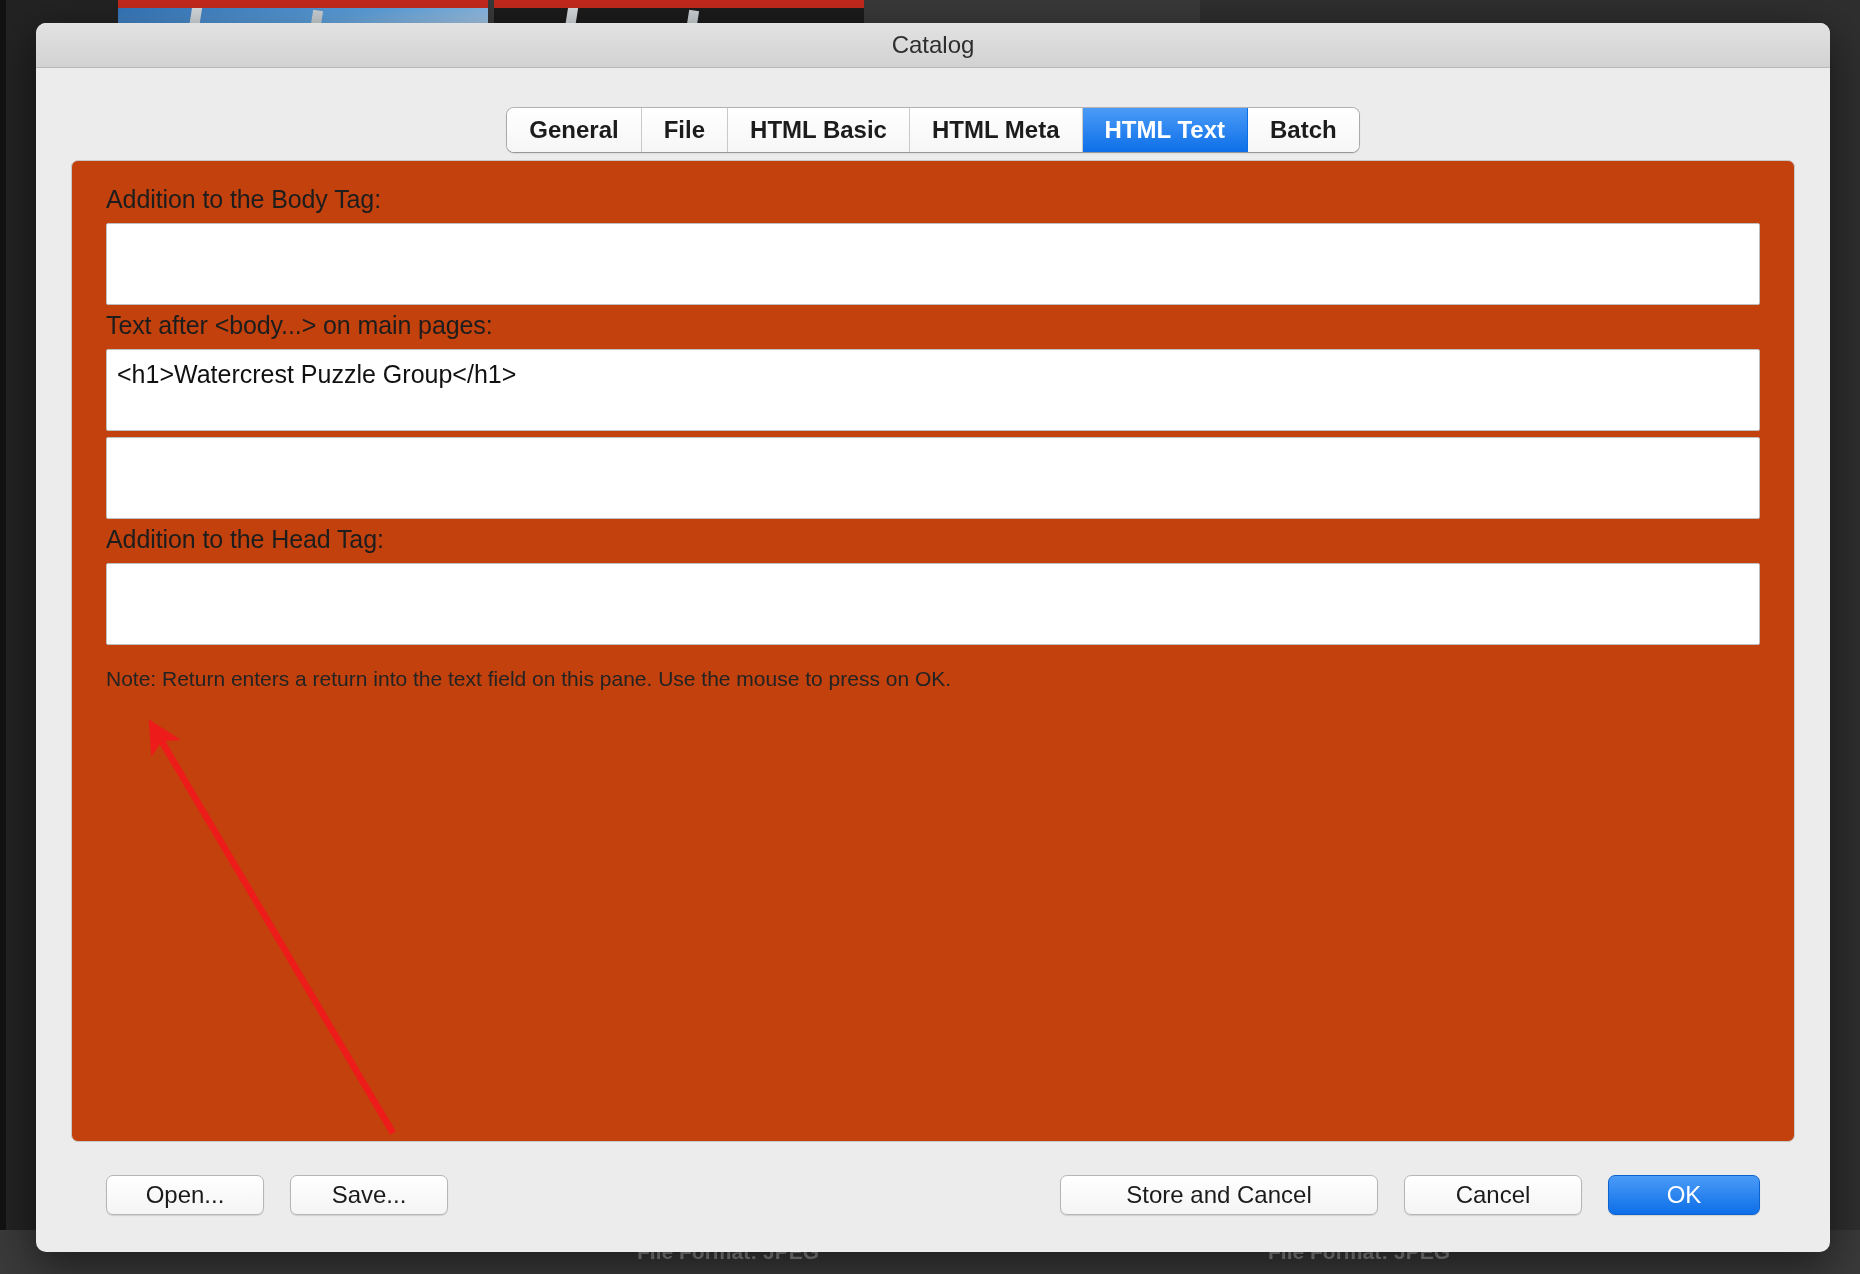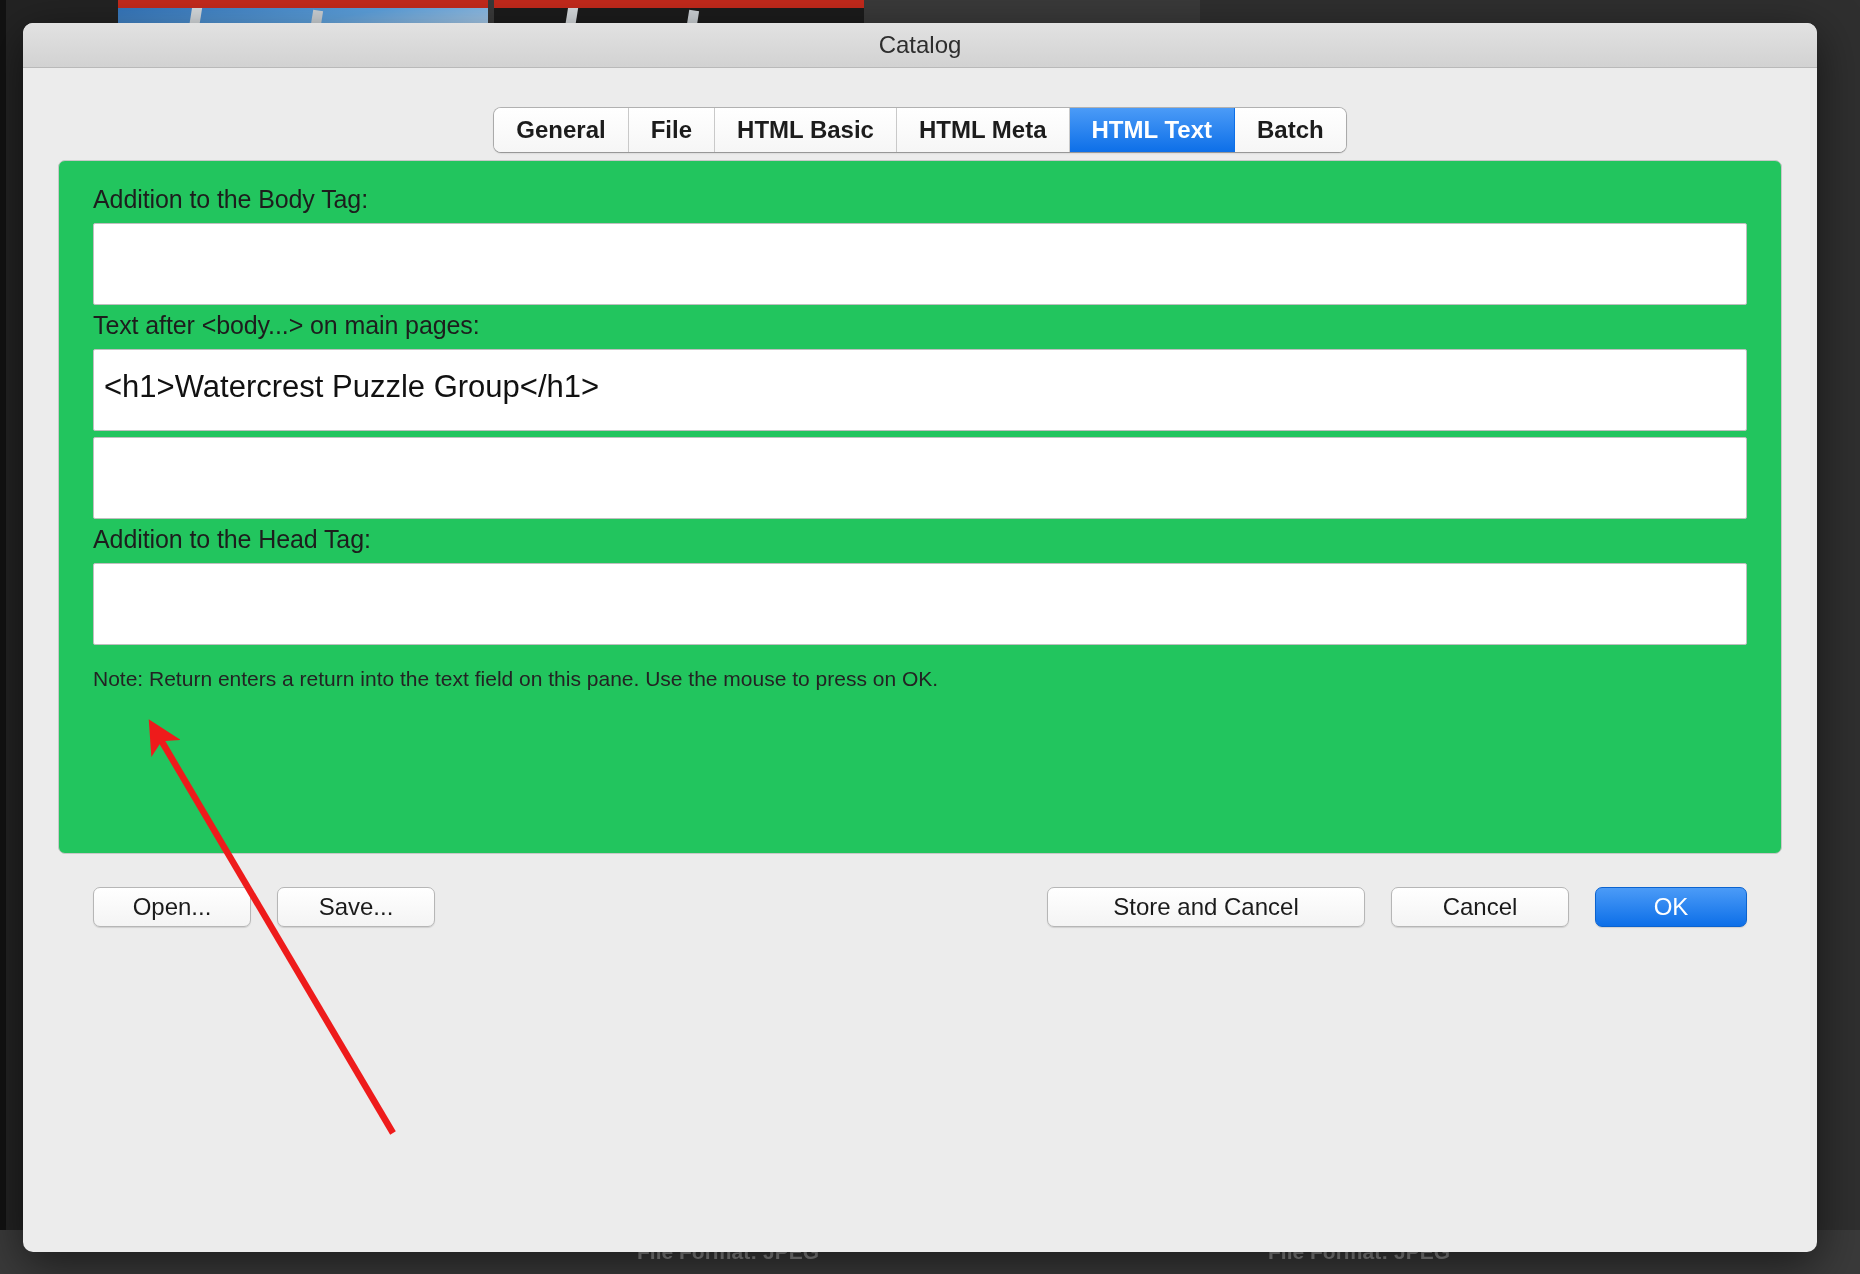--- a/index.html
+++ b/index.html
@@ -109,21 +109,21 @@
     align-items: center;
   }
   .bg-footer-item {
     position: absolute;
     white-space: nowrap;
   }
 
   
   .window {
     position: absolute;
-    left: 23px;
+    left: 36px;
     top: 23px;
     width: 1794px;
     height: 1229px;
     background: #ececec;
     border-radius: 10px;
     box-shadow: 0 12px 46px rgba(0,0,0,0.55);
     overflow: hidden;
   }
   .titlebar {
     height: 44px;
@@ -172,44 +172,44 @@
   .tab:last-child { border-right: none; }
   .tab.active {
     background: linear-gradient(#4b9bf7, #0d6fe8);
     color: #ffffff;
     border-right-color: #0d6fe8;
     text-align: right;
   }
 
   
   .panel {
-    background: #22c55e;
+    background: #c2410c;
     border: 1px solid #c8c8c8;
     border-radius: 7px;
     padding: 24px 34px 22px 34px;
     box-sizing: border-box;
-    height: 694px;
+    height: 982px;
   }
   .field {
     margin-bottom: 6px;
   }
   .field-label {
     font-size: 25px;
     color: #1d1d1d;
     margin-bottom: 9px;
     letter-spacing: -0.1px;
   }
   .textarea {
     background: #ffffff;
     border: 1px solid #bfbfbf;
     border-radius: 2px;
     height: 82px;
     box-sizing: border-box;
-    padding: 16px 10px;
-    font-size: 31px;
+    padding: 8px 10px;
+    font-size: 25px;
     color: #111;
     overflow: hidden;
     line-height: 1.35;
     white-space: pre;
   }
   .field.focused .textarea {
     border: 2px solid #a9c7ef;
     box-shadow: 0 0 0 4px #7aa9e8;
     border-radius: 5px;
   }

